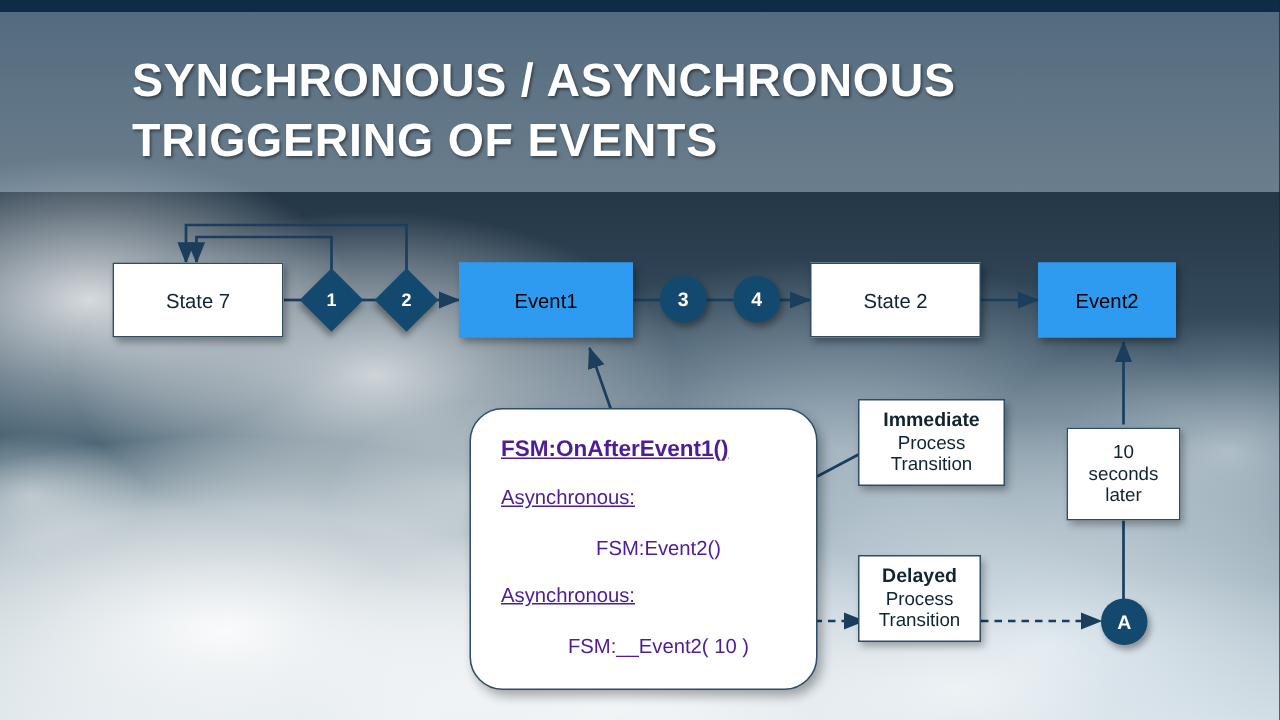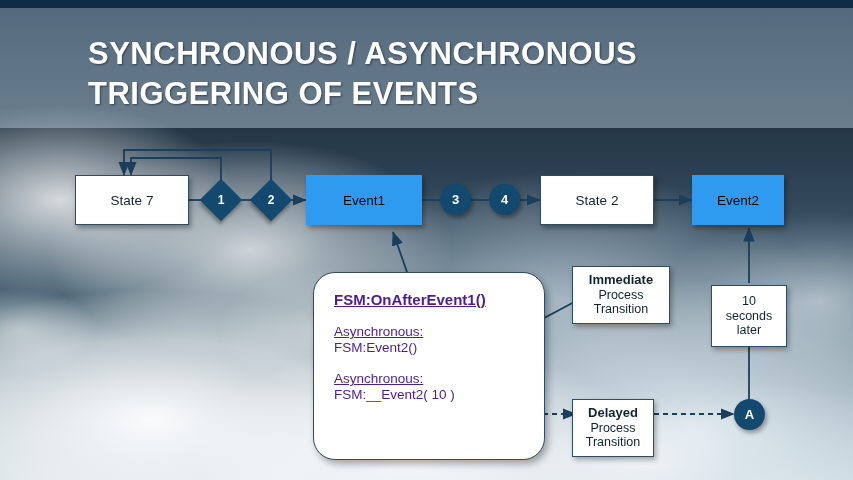--- a/index.html
+++ b/index.html
@@ -96,21 +96,21 @@
   .fsm-panel{
     position:absolute;left:313px;top:272px;width:232px;height:188px;
     background:#ffffff;border:1.5px solid #2e4c63;border-radius:22px;
     box-shadow:3px 4px 7px rgba(0,0,0,0.32);
     box-sizing:border-box;padding:18px 0 0 20px;
     color:#4c1d95;
   }
   .fsm-title{font-size:15px;font-weight:bold;text-decoration:underline;}
   .fsm-block{margin-top:16px;font-size:13.5px;}
   .fsm-label{text-decoration:underline;}
-  .fsm-code{margin-top:1px;}
+  .fsm-code{margin-top:19px;text-align:center;}
 
   svg.wires{position:absolute;left:0;top:0;width:853px;height:480px;overflow:visible;}
 </style>
 </head>
 <body>
 
 <div id="stage">
 
   <div class="sky"></div>
 
@@ -200,21 +200,21 @@
   <div class="circle" style="left:734px;top:399px;">
     <span>A</span>
   </div>
 
   <div class="callout" style="left:572px;top:266px;width:98px;height:58px;">
     <div class="hl">Immediate</div>
     <div class="sub">Process</div>
     <div class="sub">Transition</div>
   </div>
 
-  <div class="callout" style="left:572px;top:399px;width:82px;height:58px;">
+  <div class="callout" style="left:572px;top:370px;width:82px;height:58px;">
     <div class="hl">Delayed</div>
     <div class="sub">Process</div>
     <div class="sub">Transition</div>
   </div>
 
   <div class="callout" style="left:711px;top:285px;width:76px;height:62px;">
     <div class="sub">10</div>
     <div class="sub">seconds</div>
     <div class="sub">later</div>
   </div>

